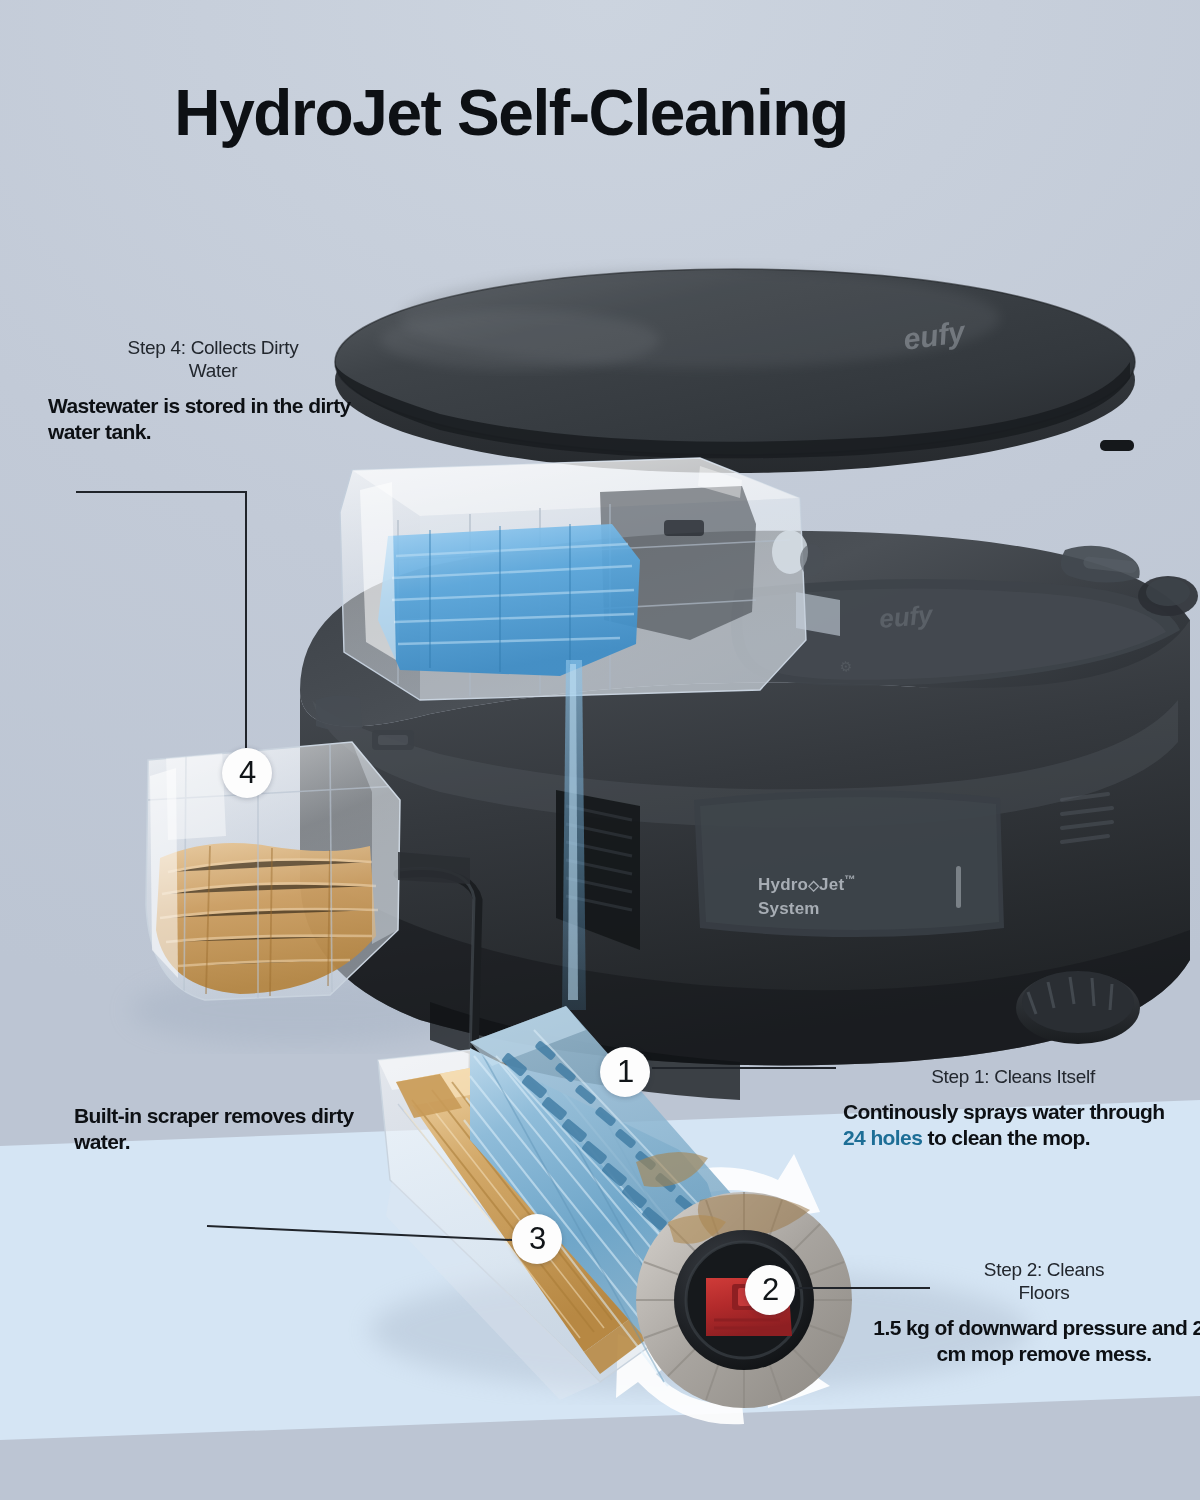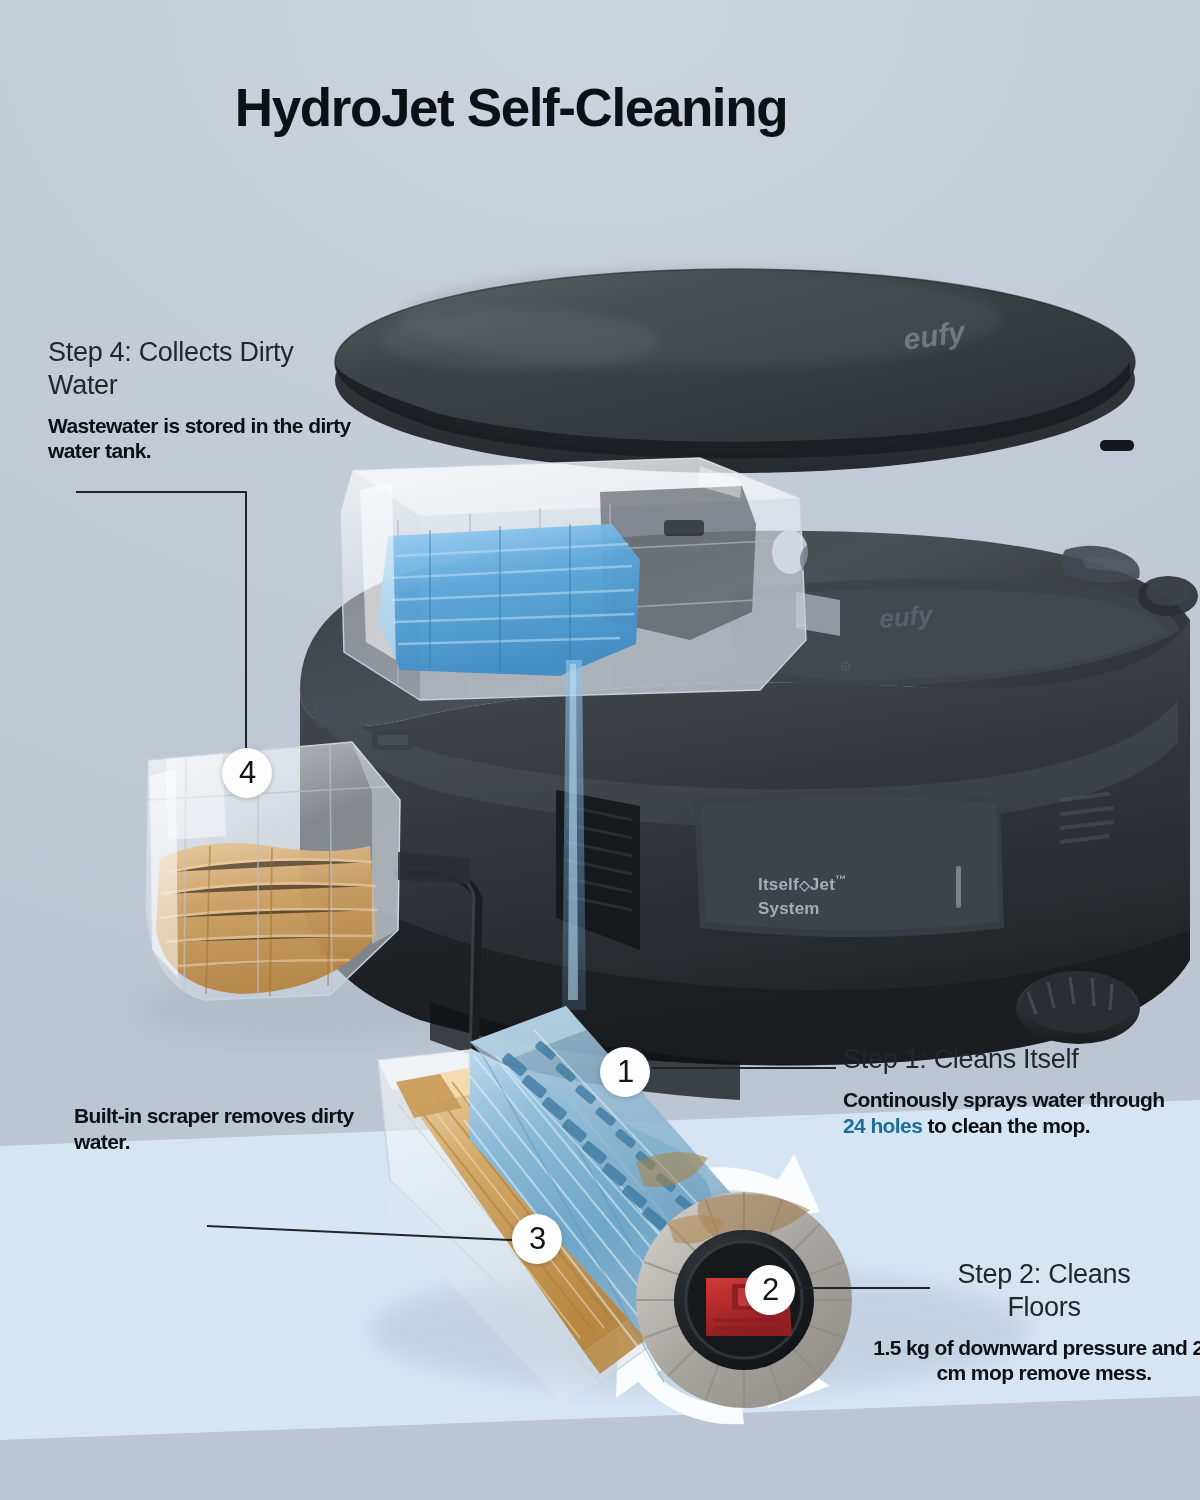--- a/index.html
+++ b/index.html
@@ -24,44 +24,44 @@
     background:#d5e5f4;
     clip-path: polygon(0 46px, 1200px 0px, 1200px 296px, 0 340px);
     z-index:2;
   }
 
   
   .title{
     position:absolute; left:0; top:78px; width:1022px;
     text-align:center; z-index:40;
     color:#0d1014;
-    font-weight:bold; font-size:53px; line-height:1.12;
+    font-weight:bold; font-size:64px; line-height:1.12;
     letter-spacing:-1.4px;
   }
 
   
   #product { position:absolute; left:0; top:0; width:1200px; height:1500px; z-index:10; }
 
   
   .callout{ position:absolute; z-index:45; color:#14181d; }
   .callout .step{
-    font-size:27px; font-weight:400; line-height:1.22;
-    letter-spacing:-.3px; color:#22272e;
+    font-size:19px; font-weight:400; line-height:1.22;
+    letter-spacing:-.3px; color:#22272e;text-align:center;
   }
   .callout .desc{
     margin-top:11px;
     font-size:21px; font-weight:bold; line-height:1.22;
     letter-spacing:-.6px; color:#0d1014;
   }
   .accent{ color:#1d6e96; }
 
   .c-step4{ left:48px; top:336px; width:330px; }
   .c-step3{ left:74px; top:1092px; width:330px; }
   .c-step1{ left:843px; top:1043px; width:340px; }
-  .c-step1 .step{ white-space:nowrap; }
+  .c-step1 .step{ white-space:nowrap;margin-top:22px; }
   .c-step2{ left:868px; top:1258px; width:352px; text-align:center; }
   .c-step2 .desc{ text-align:center; }
 
   
   #leaders{ position:absolute; left:0; top:0; width:1200px; height:1500px; z-index:44; }
 
   
   .badge{
     position:absolute; z-index:48;
     width:50px; height:50px; border-radius:50%;
@@ -552,17 +552,17 @@
   <div class="callout c-step2">
     <div class="step">
       <span>Step 2: Cleans</span><br>
       <span>Floors</span>
     </div>
     <div class="desc">1.5 kg of downward pressure and 27 cm mop remove mess.</div>
   </div>
 
   <div style="position:absolute;left:758px;top:872px;z-index:20;color:#a7adb4;
               font-size:17px;font-weight:bold;line-height:1.45;letter-spacing:.2px;">
-    <div><span>Itself</span><span style="font-size:14px;">◇</span><span>Jet</span><span style="font-size:11px;vertical-align:super;">™</span></div>
+    <div><span>Hydro</span><span style="font-size:14px;">◇</span><span>Jet</span><span style="font-size:11px;vertical-align:super;">™</span></div>
     <div>System</div>
   </div>
 
 </div>
 
 </body></html>

